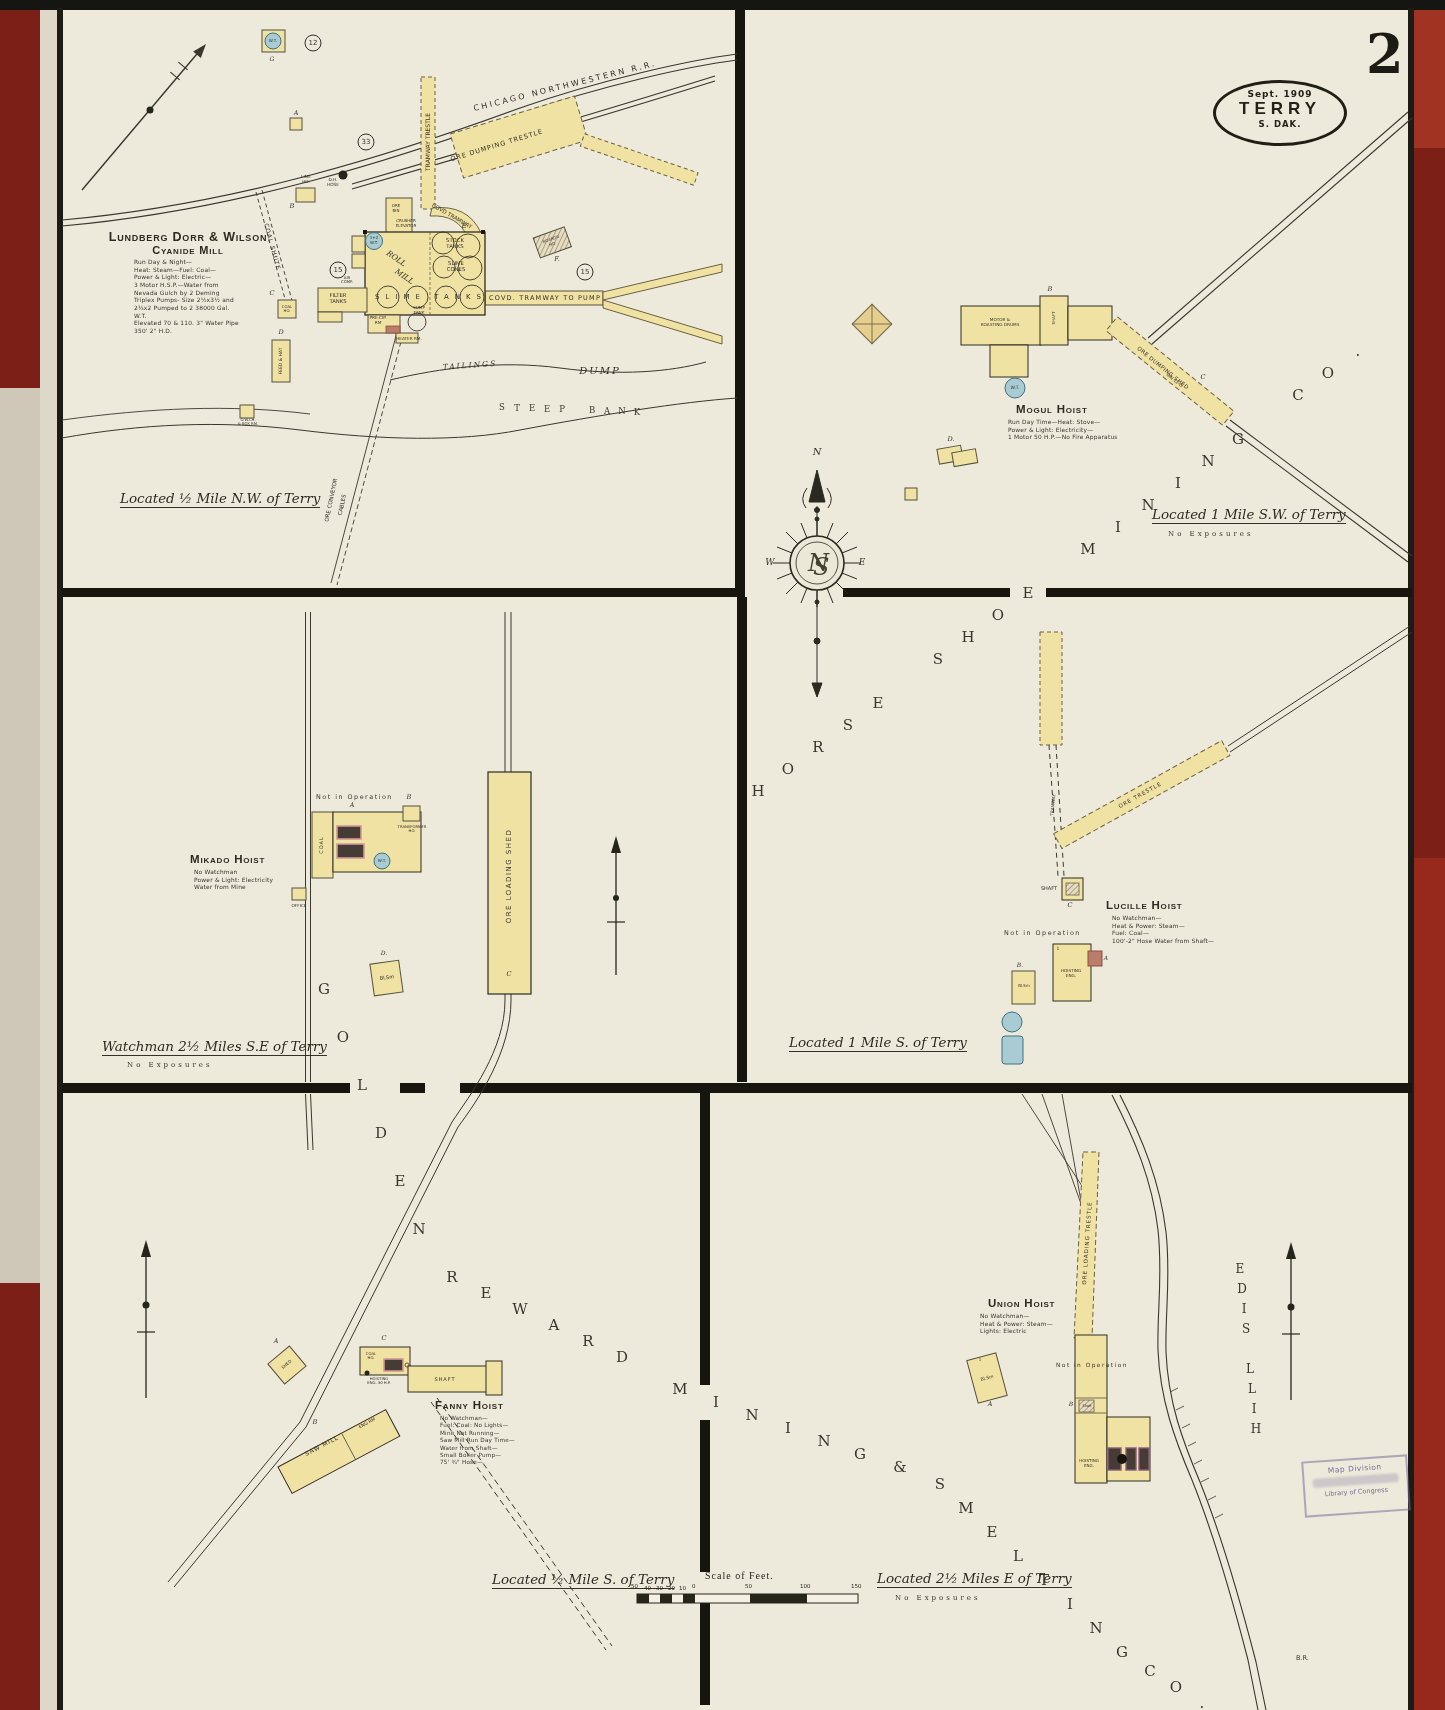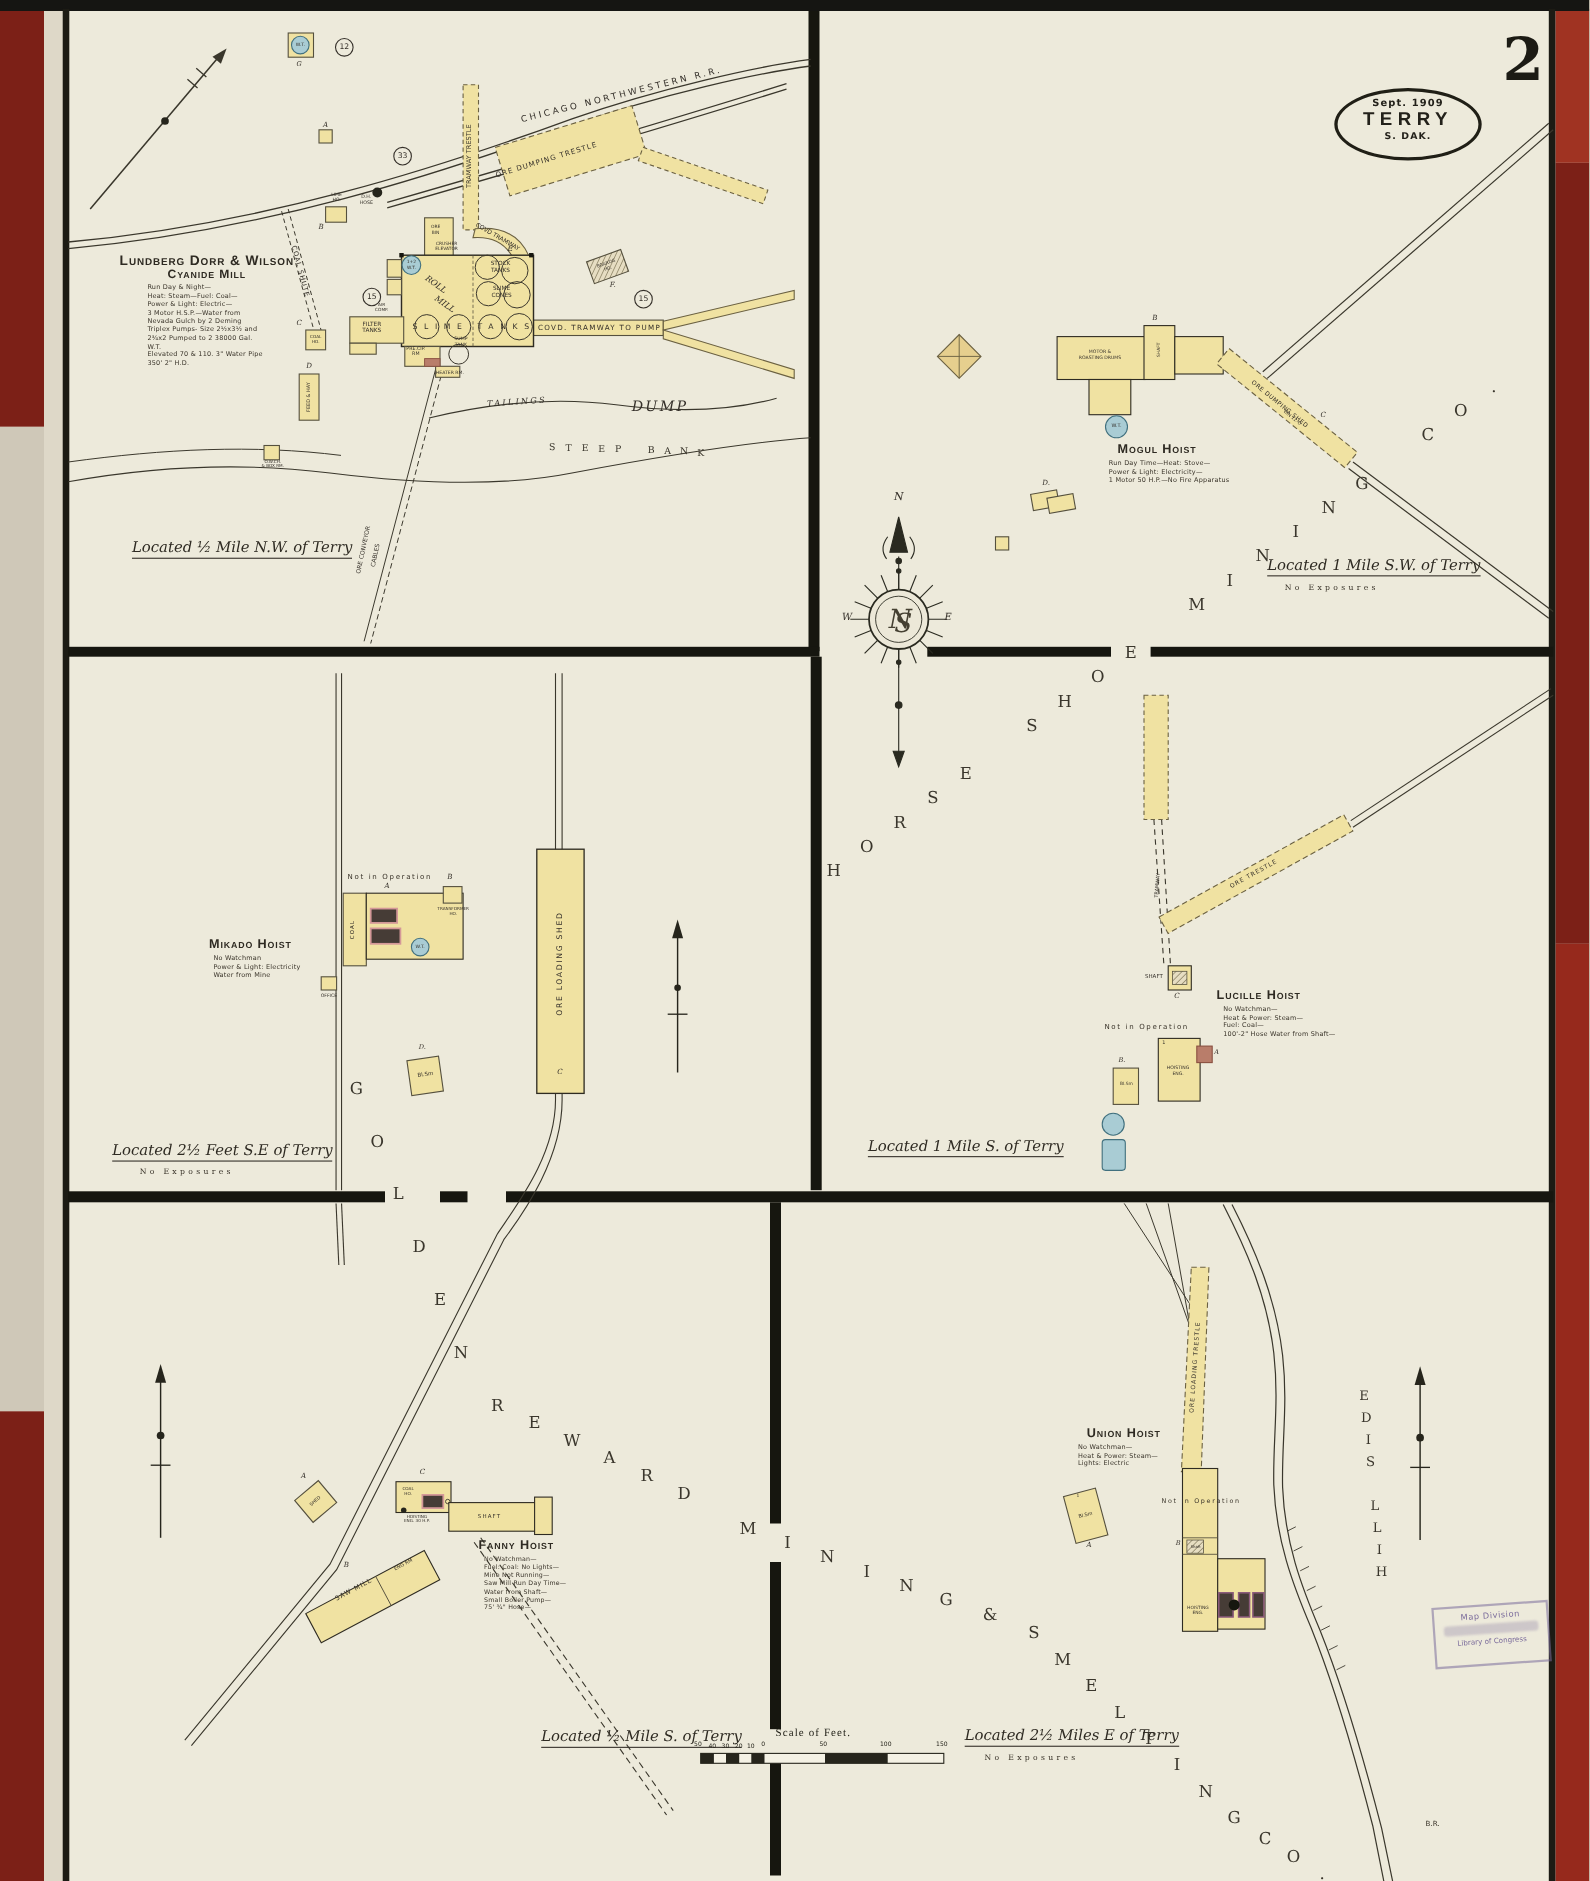--- a/index.html
+++ b/index.html
@@ -366,21 +366,21 @@
       <div class="pl ser" style="left: 272px; top: 294px; font-size: 6.5px; transform: translate(-50%, -50%);">C</div>
       <div class="pl " style="left: 287px; top: 309px; font-size: 3.8px; transform: translate(-50%, -50%);">COAL
 HO.</div>
       <div class="pl ser" style="left: 281px; top: 333px; font-size: 6.5px; transform: translate(-50%, -50%);">D</div>
       <div class="pl " style="left: 281px; top: 361px; font-size: 4.5px; transform: translate(-50%, -50%) rotate(-90deg);">FEED &amp; HAY</div>
       <div class="pl " style="left: 248px; top: 422px; font-size: 3.8px; transform: translate(-50%, -50%);">O.W.CH.
 &amp; BOX RM.</div>
       <div class="pl " style="left: 333px; top: 183px; font-size: 4.3px; transform: translate(-50%, -50%);">D.H.
 HOSE</div>
       <div class="pl ser" style="left: 470px; top: 366px; font-size: 7.5px; letter-spacing: 2px; transform: translate(-50%, -50%) rotate(-4deg);">TAILINGS</div>
-      <div class="pl ser" style="left: 600px; top: 371px; font-size: 13px; letter-spacing: 2px; transform: translate(-50%, -50%);">DUMP</div>
+      <div class="pl ser" style="left: 600px; top: 371px; font-size: 10px; letter-spacing: 2px; transform: translate(-50%, -50%);">DUMP</div>
       <div class="pl " style="left: 331px; top: 500px; font-size: 5.5px; transform: translate(-50%, -50%) rotate(-78deg);">ORE CONVEYOR</div>
       <div class="pl " style="left: 342px; top: 505px; font-size: 5.5px; transform: translate(-50%, -50%) rotate(-78deg);">CABLES</div>
       <div class="pl " style="left: 1000px; top: 323px; font-size: 4.2px; transform: translate(-50%, -50%);">MOTOR &amp;
 ROASTING DRUMS</div>
       <div class="pl " style="left: 1054px; top: 318px; font-size: 4px; transform: translate(-50%, -50%) rotate(-90deg);">SHAFT</div>
       <div class="pl ser" style="left: 1050px; top: 290px; font-size: 6.5px; transform: translate(-50%, -50%);">B</div>
       <div class="pl " style="left: 1163px; top: 368px; font-size: 5.5px; letter-spacing: 0.5px; transform: translate(-50%, -50%) rotate(39deg);">ORE DUMPING SHED</div>
       <div class="pl " style="left: 1174px; top: 381px; font-size: 4.3px; transform: translate(-50%, -50%) rotate(39deg);">BIN 12-O</div>
       <div class="pl ser" style="left: 1203px; top: 378px; font-size: 6.5px; transform: translate(-50%, -50%);">C</div>
       <div class="pl " style="left: 1015px; top: 388px; font-size: 4.5px; transform: translate(-50%, -50%);">W.T.</div>
@@ -522,21 +522,21 @@
 Power &amp; Light: Electricity—
 1 Motor 50 H.P.—No Fire Apparatus</div>
 <div class="blk loc" style="left:1152px;top:506px;">Located 1 Mile S.W. of Terry</div>
 <div class="blk nox" style="left:1168px;top:530px;">No Exposures</div>
 
 <div class="blk ttl" style="left:190px;top:853px;">Mikado Hoist</div>
 <div class="blk det" style="left:194px;top:869px;width:110px;font-size:5.9px;">No Watchman
 Power &amp; Light: Electricity
 Water from Mine</div>
 <div class="blk nop" style="left:316px;top:793px;">Not in Operation</div>
-<div class="blk loc" style="left:102px;top:1038px;">Located 2½ Feet S.E of Terry</div>
+<div class="blk loc" style="left:102px;top:1038px;">Watchman 2½ Miles S.E of Terry</div>
 <div class="blk nox" style="left:127px;top:1061px;">No Exposures</div>
 
 <div class="blk ttl" style="left:1106px;top:899px;">Lucille Hoist</div>
 <div class="blk det" style="left:1112px;top:915px;width:120px;font-size:5.9px;">No Watchman—
 Heat &amp; Power: Steam—
 Fuel: Coal—
 100'-2" Hose Water from Shaft—</div>
 <div class="blk nop" style="left:1004px;top:929px;">Not in Operation</div>
 <div class="blk loc" style="left:789px;top:1034px;">Located 1 Mile S. of Terry</div>
 

